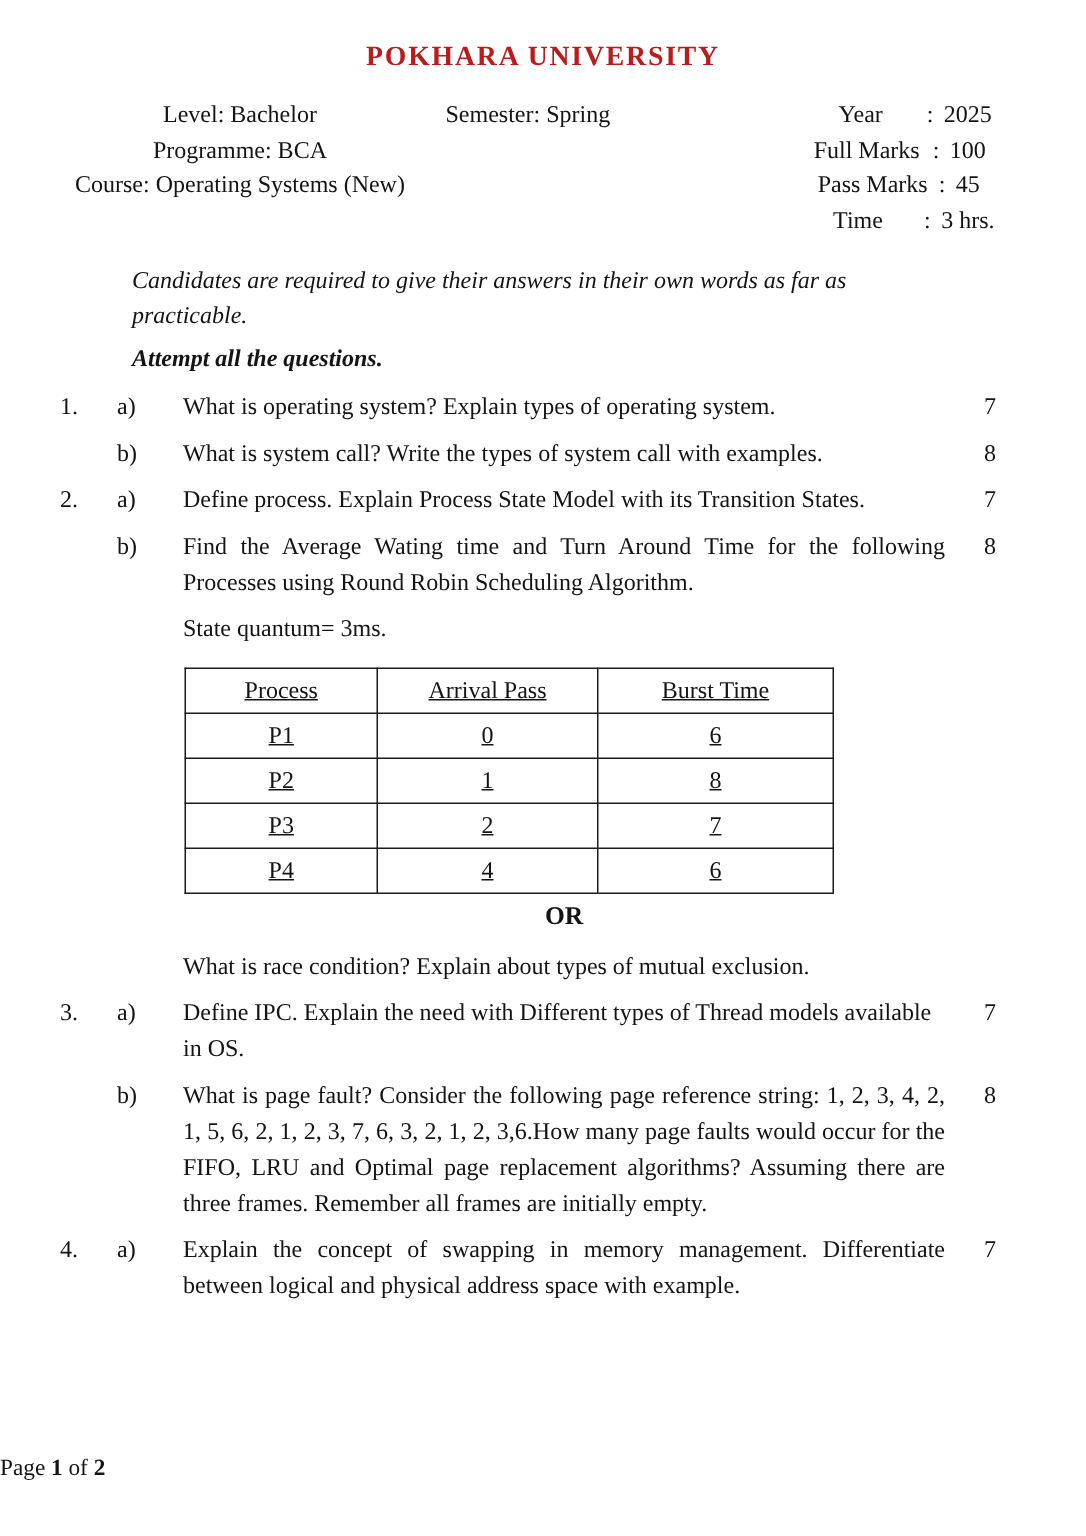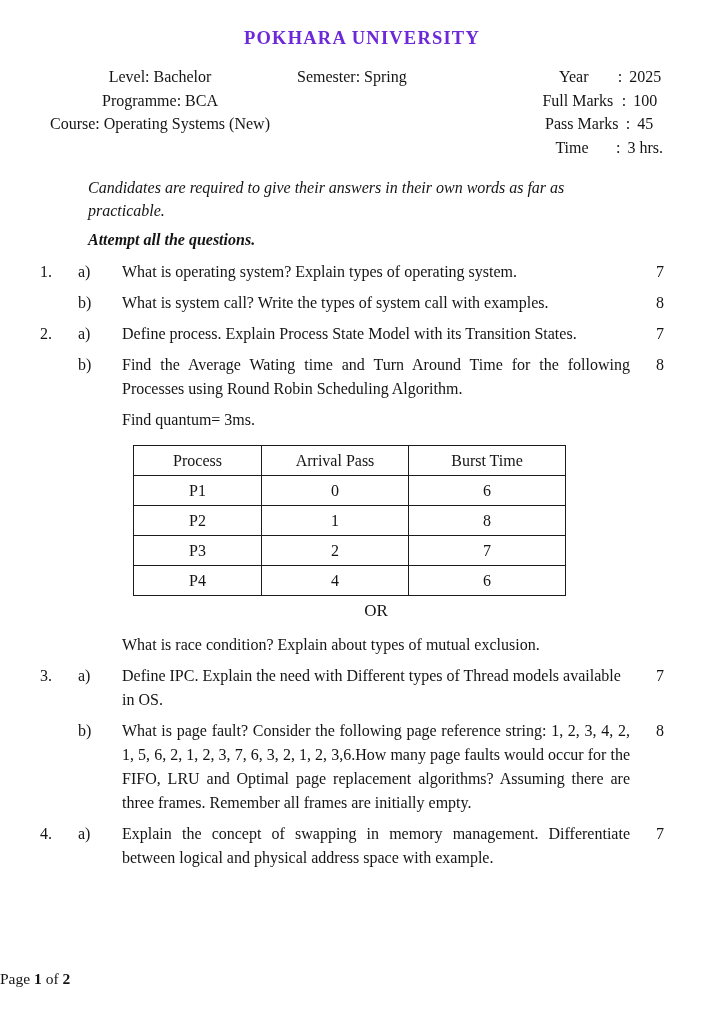--- a/index.html
+++ b/index.html
@@ -17,21 +17,21 @@
     font-size: 16px;
     box-sizing: border-box;
     padding-top: 28px;
   }
   .title {
     margin: 0;
     text-align: center;
     font-size: 18.5px;
     font-weight: bold;
     letter-spacing: 1.2px;
-    color: #6d28d9;
+    color: #b91c1c;
   }
   
   .hdr {
     position: relative;
     margin-top: 16px;
     height: 96px;
     text-align: center;
   }
   .hdr-left  { position: absolute; left: 50px;  top: 0; line-height: 23.5px; }
   .hdr-mid   { position: absolute; left: 297px; top: 0; line-height: 23.5px; }
@@ -59,40 +59,40 @@
     line-height: 24px;
     align-items: start;
   }
   .q-num    { }
   .q-letter { }
   .q-text   { }
   .q-text.justify { text-align: justify; }
   .q-marks  { text-align: center; }
   .sub-note { margin-bottom: 4px; }
   
-  .ptable-wrap { margin: 2px 0 3px 11px; }
+  .ptable-wrap { margin: 2px 0 3px 1px; text-decoration: underline; }
   table.ptable {
     border-collapse: collapse;
     width: 432px;
     table-layout: fixed;
   }
   table.ptable td, table.ptable th {
     border: 1.5px solid #1c1c1c;
     text-align: center;
     font-weight: normal;
     font-size: 16px;
     padding: 2.5px 2px;
     height: 22px;
   }
   col.c1 { width: 128px; }
   col.c2 { width: 147px; }
   col.c3 { width: 157px; }
   .or-label {
     text-align: center;
-    font-weight: normal;
+    font-weight: bold;
     font-size: 17px;
     margin-bottom: 3px;
   }
   
   .footer {
     position: absolute;
     left: 0; right: 0;
     bottom: 36px;
     text-align: left;
     font-size: 15.5px;
@@ -162,21 +162,21 @@
     <div class="q-row">
       <span class="q-num"></span>
       <span class="q-letter">b)</span>
       <span class="q-text justify">Find the Average Wating time and Turn Around Time for the following Processes using Round Robin Scheduling Algorithm.</span>
       <span class="q-marks">8</span>
     </div>
 
     <div class="q-row">
       <span class="q-num"></span>
       <span class="q-letter"></span>
-      <span class="q-text sub-note">Find quantum= 3ms.</span>
+      <span class="q-text sub-note">State quantum= 3ms.</span>
       <span class="q-marks"></span>
     </div>
 
     <div class="q-row">
       <span class="q-num"></span>
       <span class="q-letter"></span>
       <span class="q-text">
         <div class="ptable-wrap">
           <table class="ptable">
             <colgroup>

